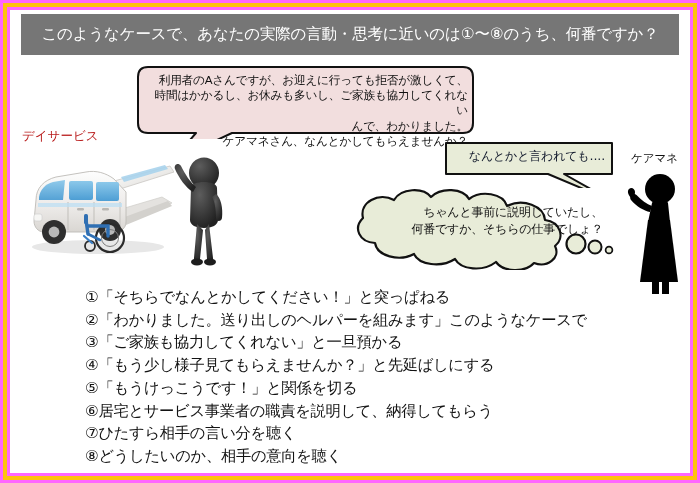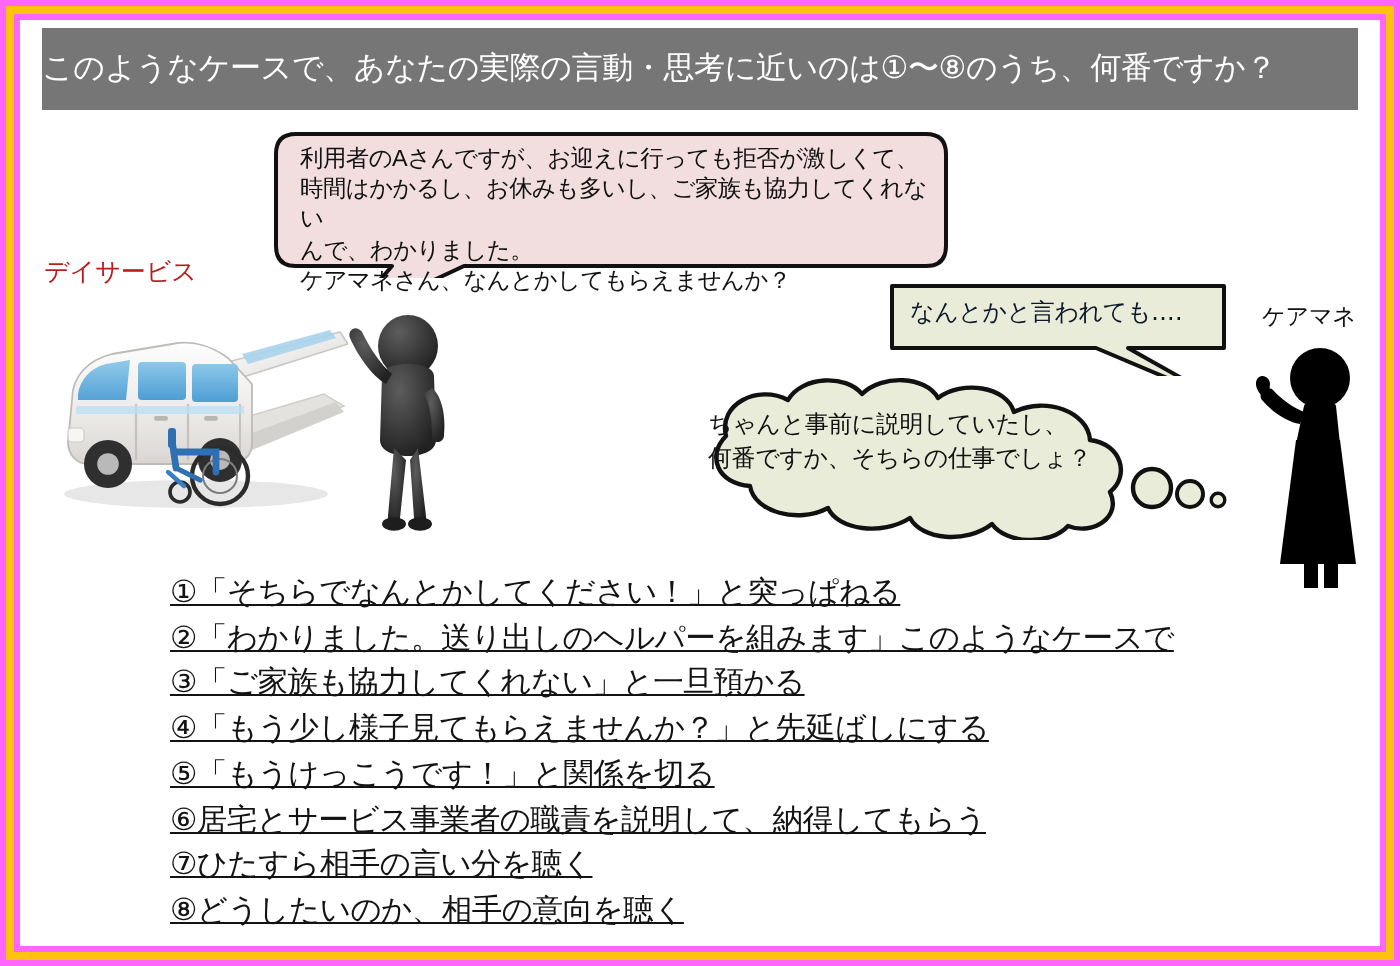--- a/index.html
+++ b/index.html
@@ -39,21 +39,21 @@
     box-sizing:border-box;
     border:3px solid #ffffff;
     pointer-events:none;
   }
 
   
   #header-bar{
     position:absolute;left:21px;top:14px;
     width:658px;height:41px;
     background:#767676;
-    display:flex;align-items:center;
+    display:flex;align-items:center;justify-content:center;
     box-sizing:border-box;
   }
   #header-title{
     color:#ffffff;
     font-size:15.5px;
     letter-spacing:-0.2px;
     white-space:nowrap;
     font-weight:400;
   }
 
@@ -90,37 +90,36 @@
     position:absolute;left:444px;top:141px;width:170px;height:47px;
   }
   #bubble-cm .bubble-text{
     position:absolute;left:11px;top:8px;width:150px;
     font-size:12px;line-height:15px;color:#0f172a;letter-spacing:-0.2px;
   }
   #bubble-thought{
     position:absolute;left:315px;top:188px;width:315px;height:82px;
   }
   #bubble-thought .bubble-text{
-    position:absolute;left:39px;top:16px;width:230px;
+    position:absolute;left:58px;top:16px;width:230px;
     font-size:12px;line-height:16.5px;color:#111;letter-spacing:-0.2px;
   }
 
-  .bubble-line{display:block;}
+  .bubble-line{display:block;text-align:right;}
 
   
   #answer-list{
     position:absolute;left:85px;top:286px;width:580px;
   }
   .answer-item{
     font-size:15.3px;
     line-height:22.7px;
     color:#131313;
     white-space:nowrap;
     letter-spacing:-0.3px;
-    text-decoration:underline;
   }
 </style>
 </head>
 <body>
 
 <div id="slide">
 
   <div id="stage">
 
     <div id="header-bar">

